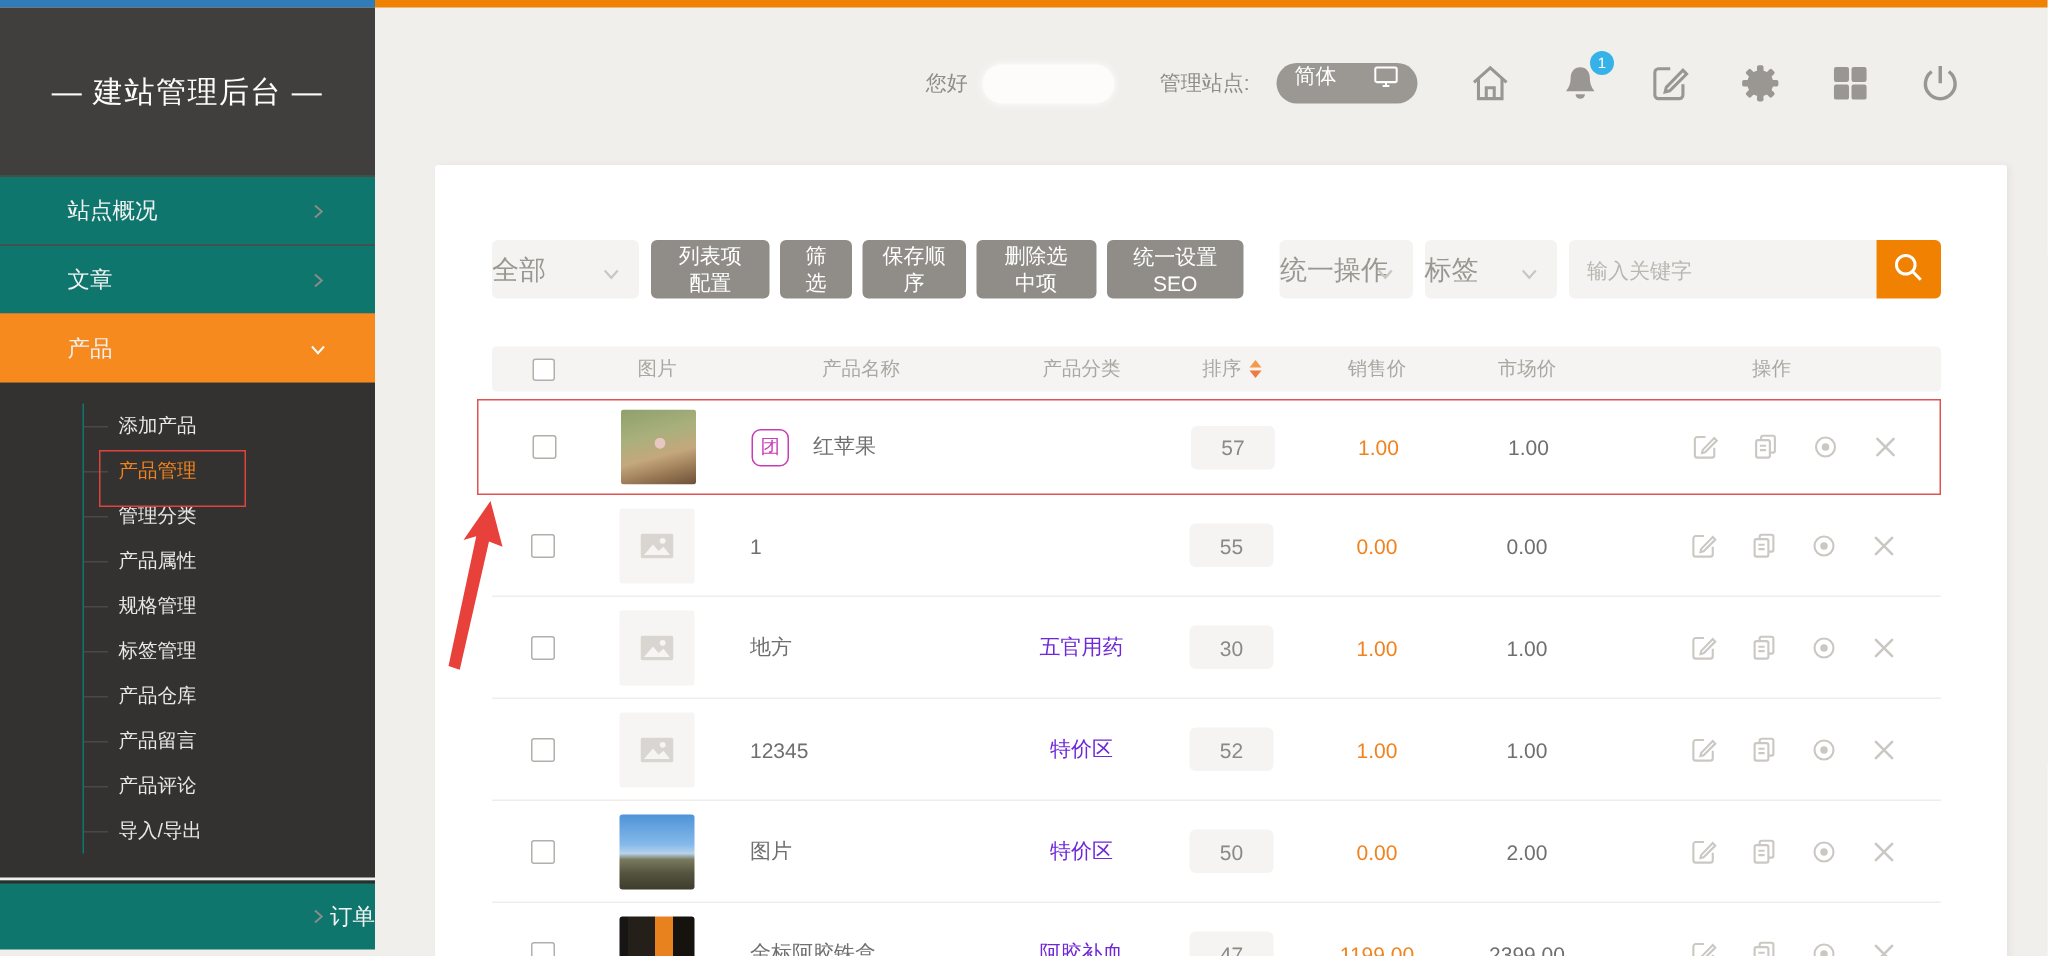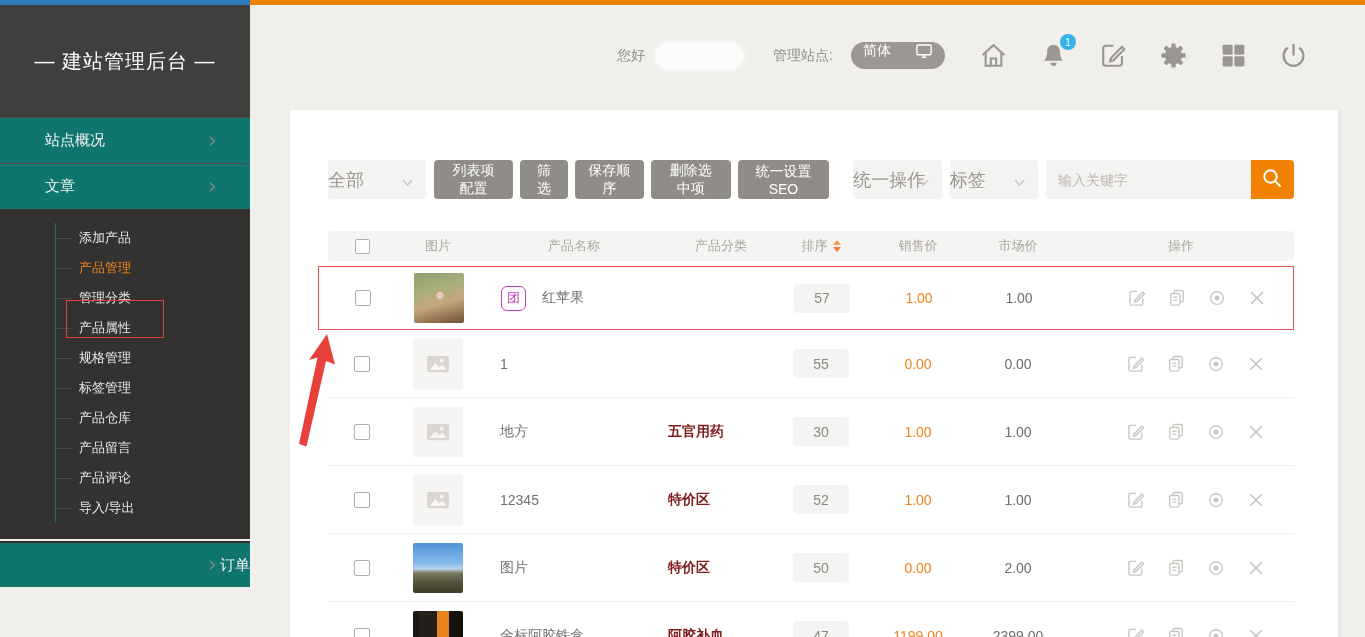--- a/index.html
+++ b/index.html
@@ -92,21 +92,21 @@
   [data-img="forest-photo"] { background:
       radial-gradient(circle at 52% 45%, #e8c7c0 0 9%, transparent 10%),
       linear-gradient(165deg,#8fa06b 0%,#a9b07c 35%,#c4a77d 60%,#9a7a55 80%,#6b4f38 100%); }
   [data-img="castle-photo"] { background:
       linear-gradient(180deg,#4f93d8 0%,#85b9ea 40%,#b7d2ea 52%,#7a7a5e 60%,#55543f 78%,#3e3c2c 100%); }
   [data-img="product-box-photo"] { background:
       linear-gradient(90deg,#181614 0 12%,#242019 12% 48%,#e8821e 48% 72%,#16130f 72% 100%); }
   .name-cell { display:flex; align-items:center; gap:16px; padding-left:20px; }
   .tag-badge { width:25px; height:25px; border:1px solid #c83cb4; border-radius:6px; color:#c83cb4;
     font-size:13px; display:flex; align-items:center; justify-content:center; flex:0 0 auto; }
-  .cat-cell { color:#7f1d1d;font-weight:bold; }
+  .cat-cell { text-align:center; color:#6d28d9; }
   .sort-chip { width:56px; height:29px; background:#f5f4f2; border-radius:4px; color:#8c8984;
     display:flex; align-items:center; justify-content:center; margin:0 auto; font-size:14px; }
   .price { text-align:center; color:#f0831e; }
   .market { text-align:center; color:#6f6f6f; }
   .ops { display:flex; gap:20px; padding-left:58px; }
   .op-icon { width:20px; height:20px; color:#cbc8c3; cursor:pointer; }
   .op-icon svg { width:100%; height:100%; display:block; }
 
   
   .red-arrow { position:absolute; left:296px; top:334px; width:44px; height:115px; pointer-events:none; z-index:5; }
@@ -128,20 +128,28 @@
       <svg viewBox="0 0 24 24" fill="none" stroke="currentColor" stroke-width="2.6">
           <path d="M8 4 L17 12 L8 20"></path>
         </svg>
     </span>
   </div>
   <div class="menu-item">
     <span>文章</span>
     <span class="chev">
       <svg viewBox="0 0 24 24" fill="none" stroke="currentColor" stroke-width="2.6">
           <path d="M8 4 L17 12 L8 20"></path>
+        </svg>
+    </span>
+  </div>
+  <div class="menu-item active">
+    <span>产品</span>
+    <span class="chev">
+      <svg viewBox="0 0 24 24" fill="none" stroke="currentColor" stroke-width="2.6">
+          <path d="M4 8 L12 17 L20 8"></path>
         </svg>
     </span>
   </div>
 
   <div class="submenu">
     <ul>
       <li>
           <span>添加产品</span>
         </li>
       <li class="current">

